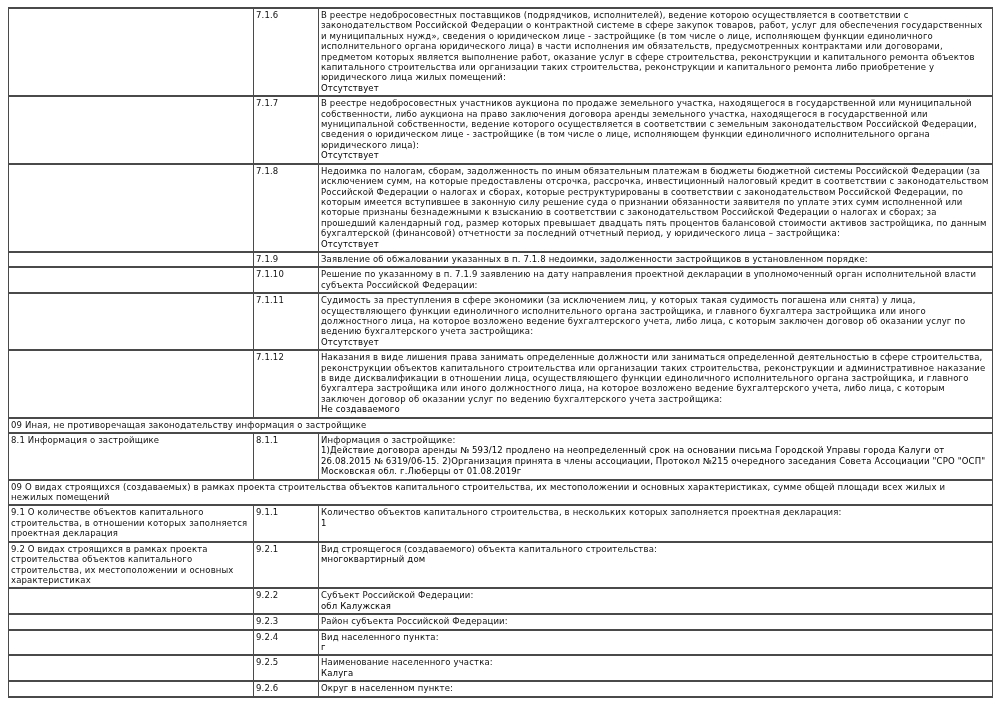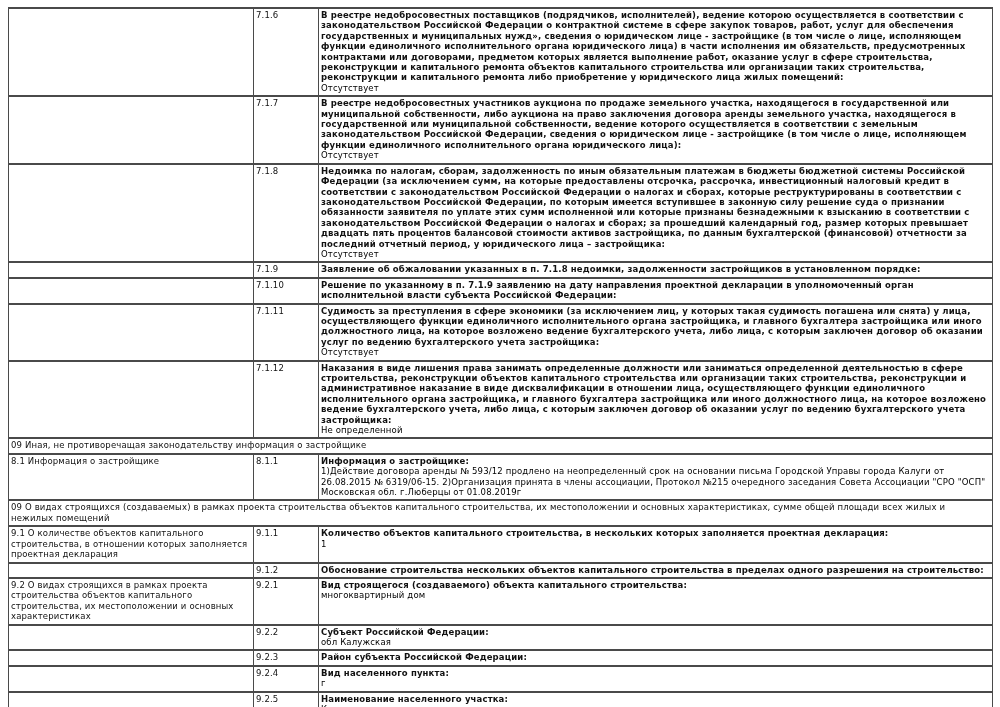--- a/index.html
+++ b/index.html
@@ -44,21 +44,20 @@
   }
   td.section-cell {
     padding: 1px 3px 2px 2px;
   }
   .answer {
     font-weight: normal;
     color: #000000;
   }
   .question {
     color: #111111;
-    font-weight: bold;
   }
 </style>
 </head>
 <body>
 
 <div class="page">
   <table class="decl">
     <colgroup>
       <col style="width:245px">
       <col style="width:65px">
@@ -109,21 +108,21 @@
           <td class="content-cell">
             <div class="question">Судимость за преступления в сфере экономики (за исключением лиц, у которых такая судимость погашена или снята) у лица, осуществляющего функции единоличного исполнительного органа застройщика, и главного бухгалтера застройщика или иного должностного лица, на которое возложено ведение бухгалтерского учета, либо лица, с которым заключен договор об оказании услуг по ведению бухгалтерского учета застройщика:</div>
             <div class="answer">Отсутствует</div>
           </td>
         </tr>
         <tr>
           <td class="left-cell"></td>
           <td class="num-cell">7.1.12</td>
           <td class="content-cell">
             <div class="question">Наказания в виде лишения права занимать определенные должности или заниматься определенной деятельностью в сфере строительства, реконструкции объектов капитального строительства или организации таких строительства, реконструкции и административное наказание в виде дисквалификации в отношении лица, осуществляющего функции единоличного исполнительного органа застройщика, и главного бухгалтера застройщика или иного должностного лица, на которое возложено ведение бухгалтерского учета, либо лица, с которым заключен договор об оказании услуг по ведению бухгалтерского учета застройщика:</div>
-            <div class="answer">Не определенной</div>
+            <div class="answer">Не создаваемого</div>
           </td>
         </tr>
         <tr>
           <td colspan="3" class="section-cell">09 Иная, не противоречащая законодательству информация о застройщике</td>
         </tr>
         <tr>
           <td class="left-cell">8.1 Информация о застройщике</td>
           <td class="num-cell">8.1.1</td>
           <td class="content-cell">
             <div class="question">Информация о застройщике:</div>
@@ -132,27 +131,20 @@
         </tr>
         <tr>
           <td colspan="3" class="section-cell">09 О видах строящихся (создаваемых) в рамках проекта строительства объектов капитального строительства, их местоположении и основных характеристиках, сумме общей площади всех жилых и нежилых помещений</td>
         </tr>
         <tr>
           <td class="left-cell">9.1 О количестве объектов капитального строительства, в отношении которых заполняется проектная декларация</td>
           <td class="num-cell">9.1.1</td>
           <td class="content-cell">
             <div class="question">Количество объектов капитального строительства, в нескольких которых заполняется проектная декларация:</div>
             <div class="answer">1</div>
-          </td>
-        </tr>
-        <tr>
-          <td class="left-cell"></td>
-          <td class="num-cell">9.1.2</td>
-          <td class="content-cell">
-            <div class="question">Обоснование строительства нескольких объектов капитального строительства в пределах одного разрешения на строительство:</div>
           </td>
         </tr>
         <tr>
           <td class="left-cell">9.2 О видах строящихся в рамках проекта строительства объектов капитального строительства, их местоположении и основных характеристиках</td>
           <td class="num-cell">9.2.1</td>
           <td class="content-cell">
             <div class="question">Вид строящегося (создаваемого) объекта капитального строительства:</div>
             <div class="answer">многоквартирный дом</div>
           </td>
         </tr>

